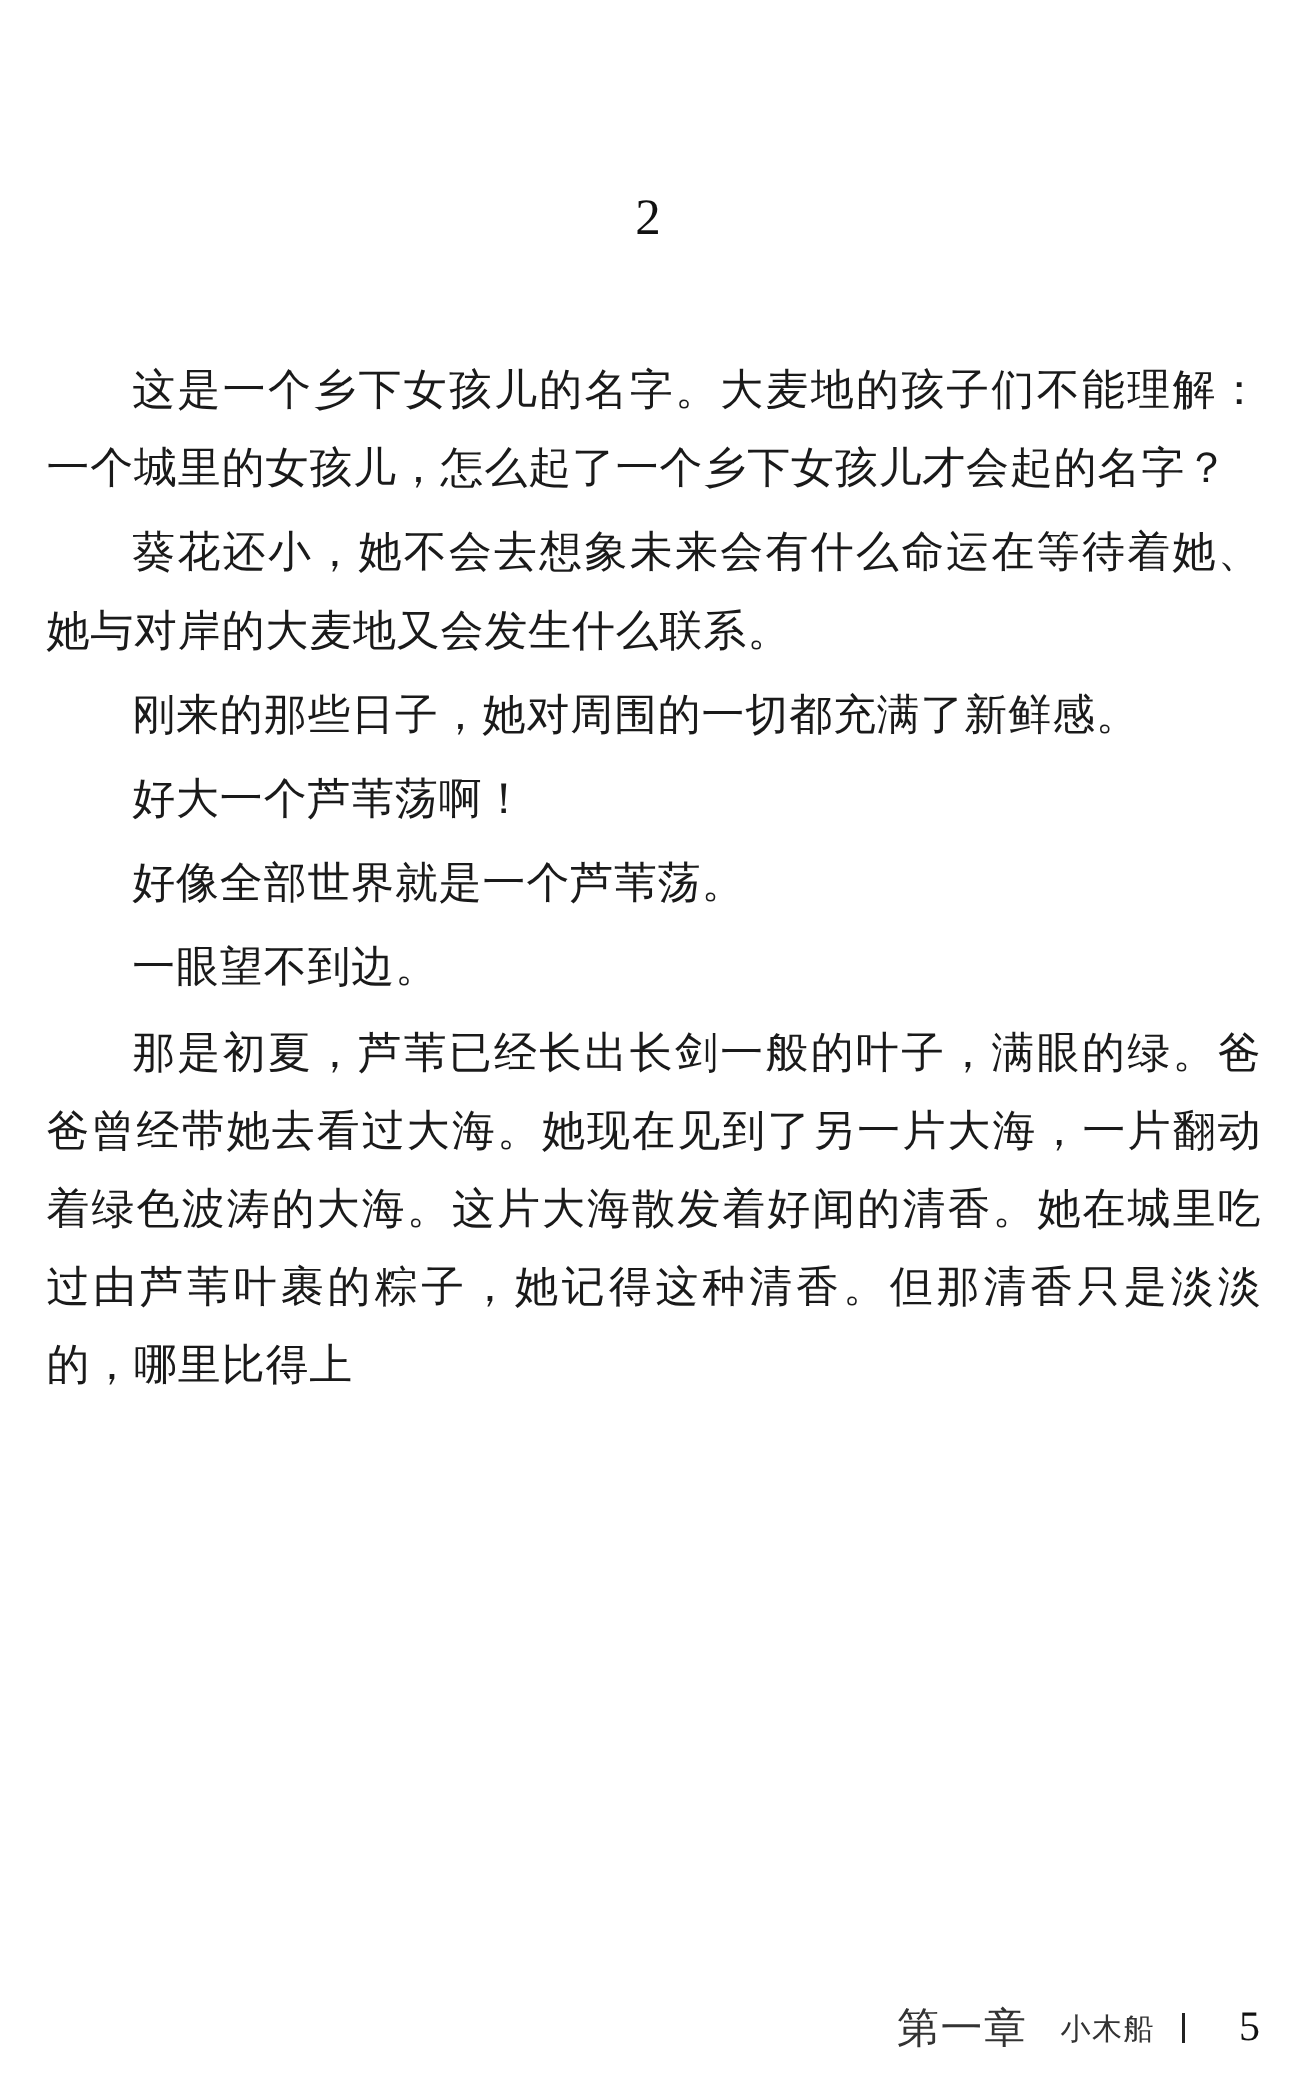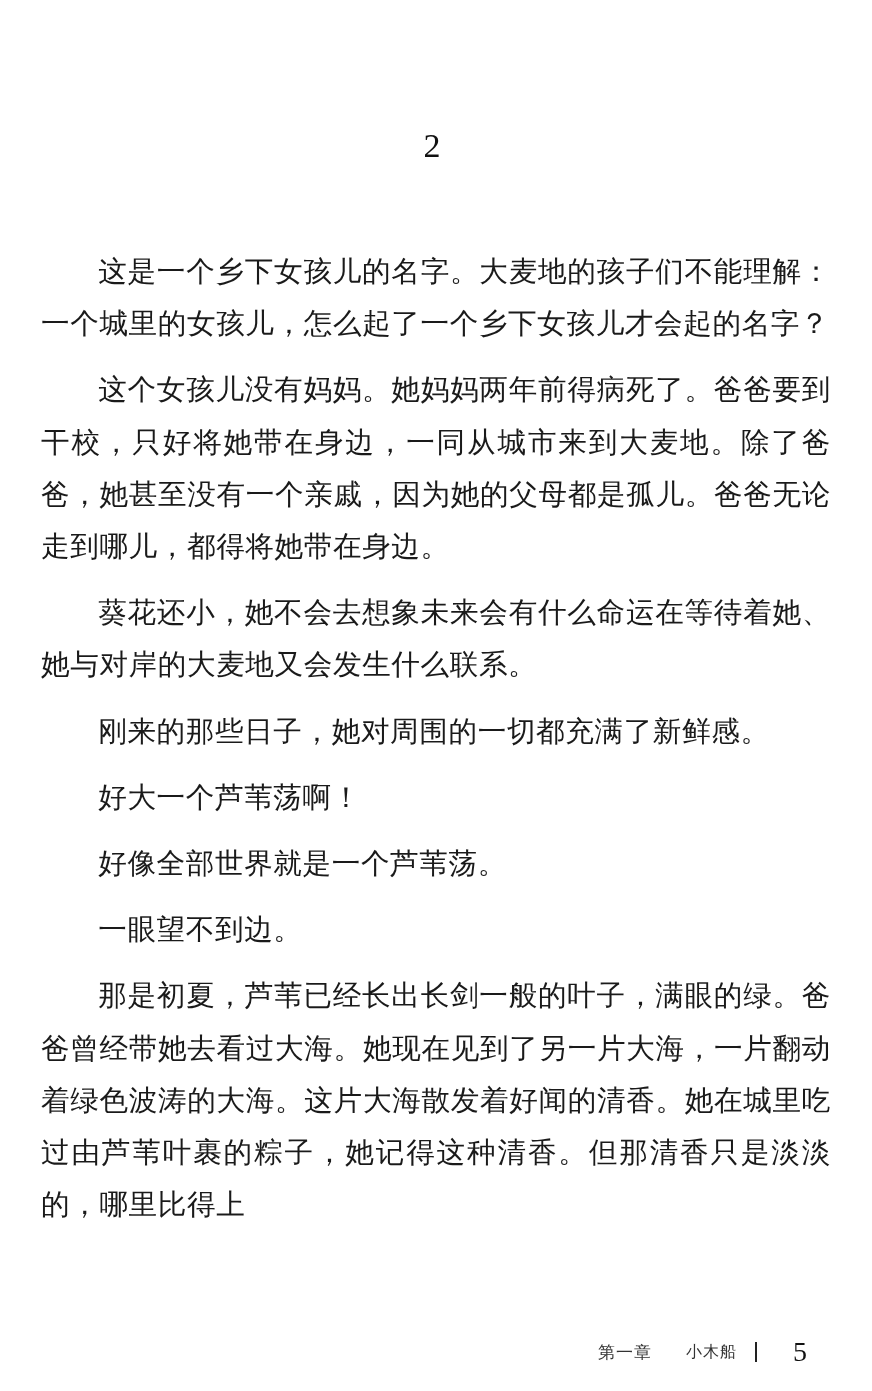--- a/index.html
+++ b/index.html
@@ -32,51 +32,51 @@
     line-height: 40px;
     color: #111;
   }
   .body-text {
     position: absolute;
     left: 27px;
     top: 232px;
     width: 818px;
   }
   .para {
-    margin: 14px;
+    margin: 4px;
     font-size: 28.6px;
     line-height: 52.2px;
     letter-spacing: 0.6px;
     text-indent: 2em;
     text-align: justify;
     text-align-last: left;
     color: #1a1a1a;
-    font-family: Liberation Serif, serif;
+    font-family: Liberation Mono, monospace;
     word-break: break-all;
   }
   .footer {
     position: absolute;
     top: 1332px;
     left: 598px;
     height: 40px;
     display: flex;
     align-items: center;
     color: #333;
   }
   .footer .chapter {
     font-family: "DejaVu Sans", "Liberation Sans", sans-serif;
-    font-size: 17px;
+    font-size: 28px;
     letter-spacing: 1px;
     color: #333;
   }
   .footer .title {
     font-family: "DejaVu Sans", "Liberation Sans", sans-serif;
-    font-size: 16px;
+    font-size: 20px;
     letter-spacing: 1px;
-    margin-left: 34px;
+    margin-left: 22px;
     color: #333;
   }
   .footer .divider {
     display: inline-block;
     width: 2px;
     height: 20px;
     background: #222;
     margin-left: 18px;
     margin-right: 36px;
   }
@@ -88,21 +88,20 @@
 </style>
 </head>
 <body>
 
 <div class="page">
 
   <div class="section-number">2</div>
 
   <div class="body-text">
     <p class="para">这是一个乡下女孩儿的名字。大麦地的孩子们不能理解：一个城里的女孩儿，怎么起了一个乡下女孩儿才会起的名字？</p>
-    <p class="para">这个女孩儿没有妈妈。她妈妈两年前得病死了。爸爸要到干校，只好将她带在身边，一同从城市来到大麦地。除了爸爸，她甚至没有一个亲戚，因为她的父母都是孤儿。爸爸无论走到哪儿，都得将她带在身边。</p>
     <p class="para">葵花还小，她不会去想象未来会有什么命运在等待着她、她与对岸的大麦地又会发生什么联系。</p>
     <p class="para">刚来的那些日子，她对周围的一切都充满了新鲜感。</p>
     <p class="para">好大一个芦苇荡啊！</p>
     <p class="para">好像全部世界就是一个芦苇荡。</p>
     <p class="para">一眼望不到边。</p>
     <p class="para">那是初夏，芦苇已经长出长剑一般的叶子，满眼的绿。爸爸曾经带她去看过大海。她现在见到了另一片大海，一片翻动着绿色波涛的大海。这片大海散发着好闻的清香。她在城里吃过由芦苇叶裹的粽子，她记得这种清香。但那清香只是淡淡的，哪里比得上</p>
   </div>
 
   <div class="footer">
     <span class="chapter">第一章</span>

